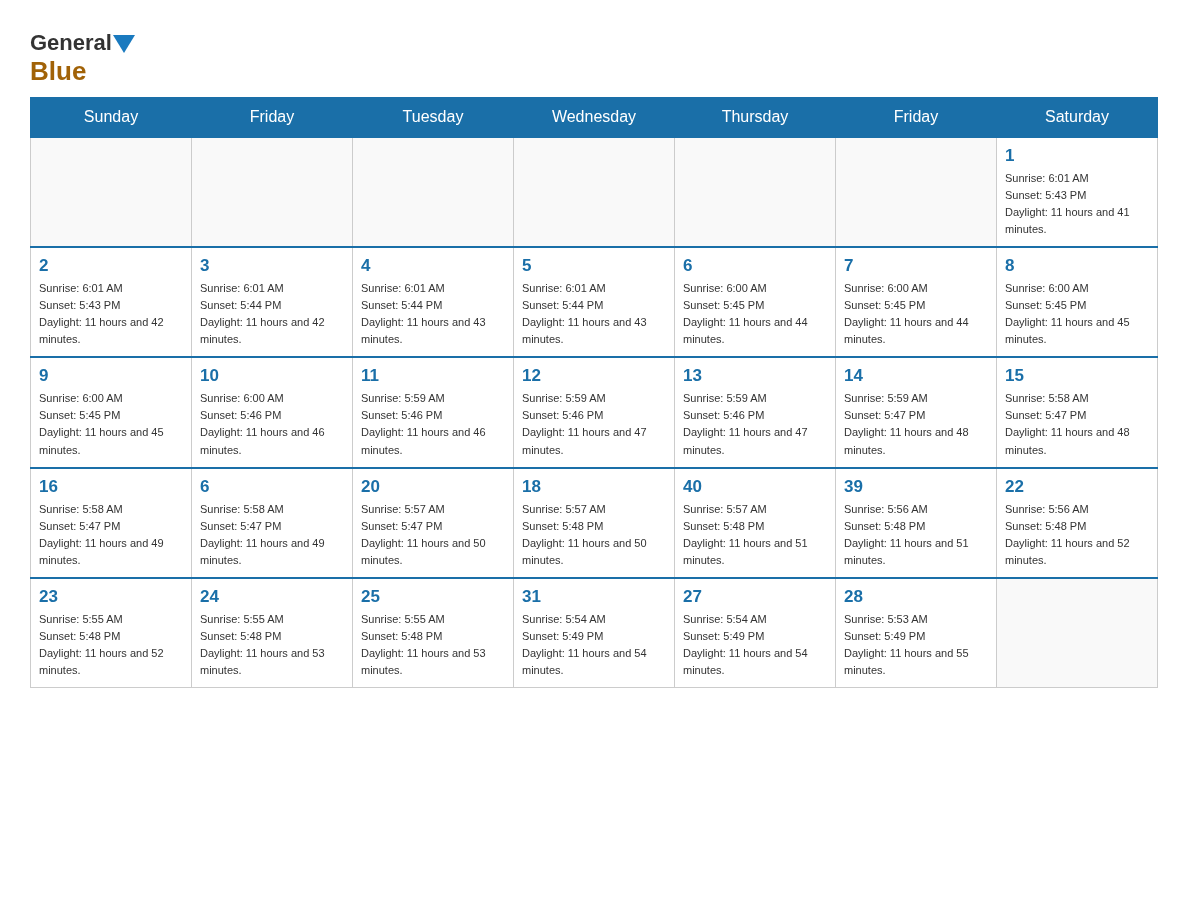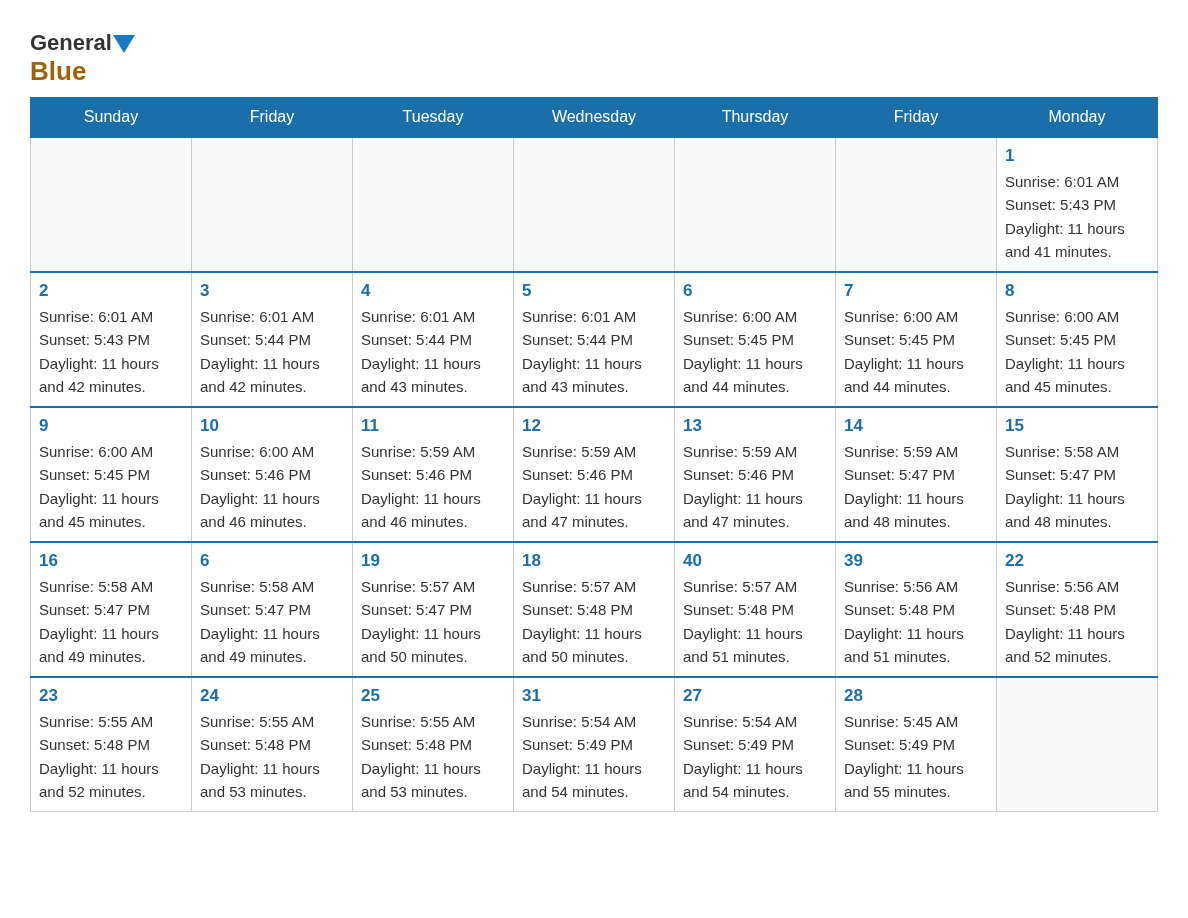--- a/index.html
+++ b/index.html
@@ -69,21 +69,21 @@
       color: #333;
     }
     .day-num {
       font-size: 17px;
       color: #1a6fa8;
       font-weight: bold;
       display: block;
       margin-bottom: 4px;
     }
     .day-info {
-      font-size: 15px;
+      font-size: 11px;
       line-height: 1.55;
       color: #333;
     }
     tbody tr {
       border-top: 2px solid #1a6fa8;
     }
     tbody td.empty {
       background: #f9f9f9;
     }
   </style>
@@ -108,21 +108,21 @@
 
 <table>
   <thead>
     <tr>
     <th>Sunday</th>
         <th>Friday</th>
         <th>Tuesday</th>
         <th>Wednesday</th>
         <th>Thursday</th>
         <th>Friday</th>
-        <th>Monday</th>
+        <th>Saturday</th>
       </tr>
   </thead>
   <tbody id="calendar-body">
   <tr>
         <td class="empty"></td>
         <td class="empty"></td>
         <td class="empty"></td>
         <td class="empty"></td>
         <td class="empty"></td>
         <td class="empty"></td>
@@ -228,21 +228,21 @@
 Sunset: 5:47 PM
 Daylight: 11 hours and 49 minutes.</div>
         </td>
         <td>
           <span class="day-num">6</span>
           <div class="day-info" style="white-space: pre-line;">Sunrise: 5:58 AM
 Sunset: 5:47 PM
 Daylight: 11 hours and 49 minutes.</div>
         </td>
         <td>
-          <span class="day-num">19</span>
+          <span class="day-num">20</span>
           <div class="day-info" style="white-space: pre-line;">Sunrise: 5:57 AM
 Sunset: 5:47 PM
 Daylight: 11 hours and 50 minutes.</div>
         </td>
         <td>
           <span class="day-num">18</span>
           <div class="day-info" style="white-space: pre-line;">Sunrise: 5:57 AM
 Sunset: 5:48 PM
 Daylight: 11 hours and 50 minutes.</div>
         </td>
@@ -291,20 +291,20 @@
 Daylight: 11 hours and 54 minutes.</div>
         </td>
         <td>
           <span class="day-num">27</span>
           <div class="day-info" style="white-space: pre-line;">Sunrise: 5:54 AM
 Sunset: 5:49 PM
 Daylight: 11 hours and 54 minutes.</div>
         </td>
         <td>
           <span class="day-num">28</span>
-          <div class="day-info" style="white-space: pre-line;">Sunrise: 5:45 AM
+          <div class="day-info" style="white-space: pre-line;">Sunrise: 5:53 AM
 Sunset: 5:49 PM
 Daylight: 11 hours and 55 minutes.</div>
         </td>
         <td class="empty"></td>
       </tr>
     </tbody>
 </table>
 
 </body></html>

